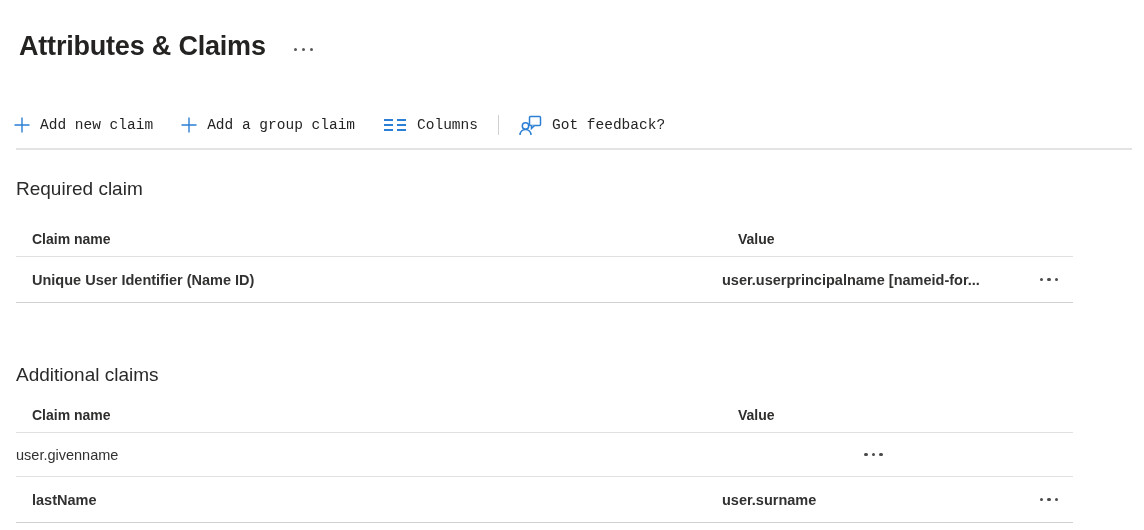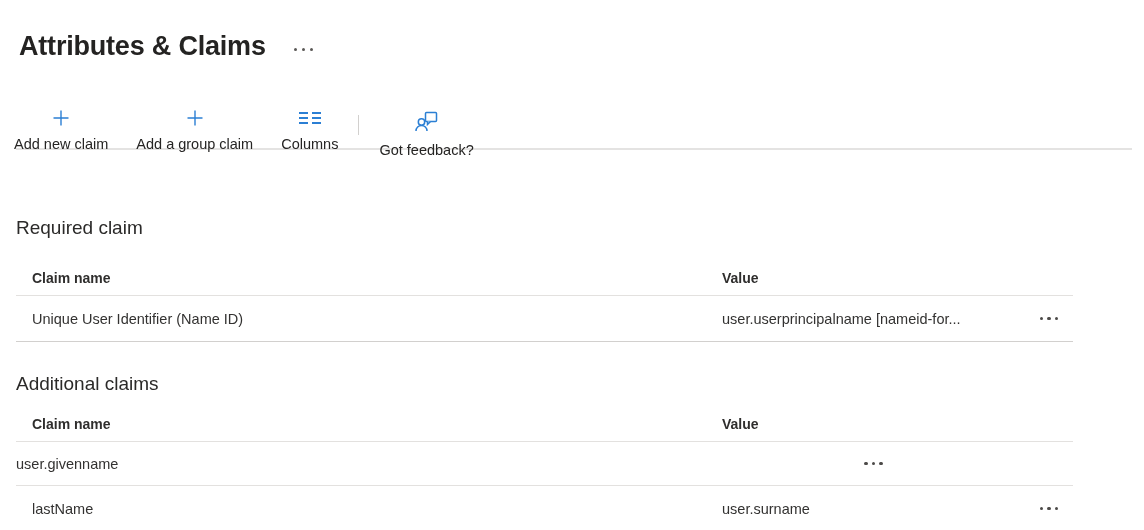--- a/index.html
+++ b/index.html
@@ -30,47 +30,46 @@
   .title-more{gap:5px;margin-top:6px;cursor:pointer;}
   .title-more i{width:3px;height:3px;}
   
   .toolbar{
     display:flex;align-items:center;
     margin-top:48px;height:30px;
   }
   .tb-btn{
     display:flex;align-items:center;gap:10px;
     padding:0 14px;height:30px;background:none;border:none;
-    font-family:Liberation Sans, sans-serif;font-size:14.5px;color:#252423;cursor:pointer;
+    font-family:Liberation Mono, monospace;font-size:14.5px;color:#252423;cursor:pointer;
     white-space:nowrap;
-    flex-direction:column;
   }
   .tb-btn svg{flex:0 0 auto;display:block;}
   .tb-divider{width:1px;height:20px;background:#d2d0ce;margin:0 6px;}
   .toolbar-separator{
     height:2px;background:#e4e3e2;border:none;
     margin:8px 8px 0 16px;width:1116px;
   }
   
   .section-heading{
     font-size:19px;font-weight:400;color:#2b2a29;
     line-height:26px;margin-left:16px;
   }
-  .heading-required{margin-top:65px;}
-  .heading-additional{margin-top:29px;}
+  .heading-required{margin-top:26px;}
+  .heading-additional{margin-top:59px;}
   .claims-table{margin-left:16px;width:1057px;}
   .t-row{
     display:grid;grid-template-columns:706px 1fr 48px;
     align-items:center;
   }
-  .t-head{height:36px;margin-top:19px;border-bottom:1px solid var(--line);}
+  .t-head{height:36px;margin-top:19px;border-bottom:1px solid var(--line);gap:16px;}
   .t-head.second{margin-top:9px;}
   .t-head .cell{font-weight:700;font-size:14px;color:#2f2e2d;}
   .t-body-row{height:46px;border-bottom:1px solid var(--line);cursor:pointer;}
-  .t-body-row.last{border-bottom:1px solid var(--line-dark);}
+  .t-body-row.last{border-bottom:1px solid var(--line-dark);font-weight:bold;}
   .cell{font-size:14.5px;color:#333231;overflow:hidden;white-space:nowrap;}
   .cell.claim{padding-left:16px;}
   .cell.actions{display:flex;justify-content:center;}
   .row-more{gap:4px;cursor:pointer;padding:6px 2px;}
   .row-more i{width:3.6px;height:3.6px;background:#4c4a48;}
 </style>
 </head>
 <body>
 
 <div class="page-header">

